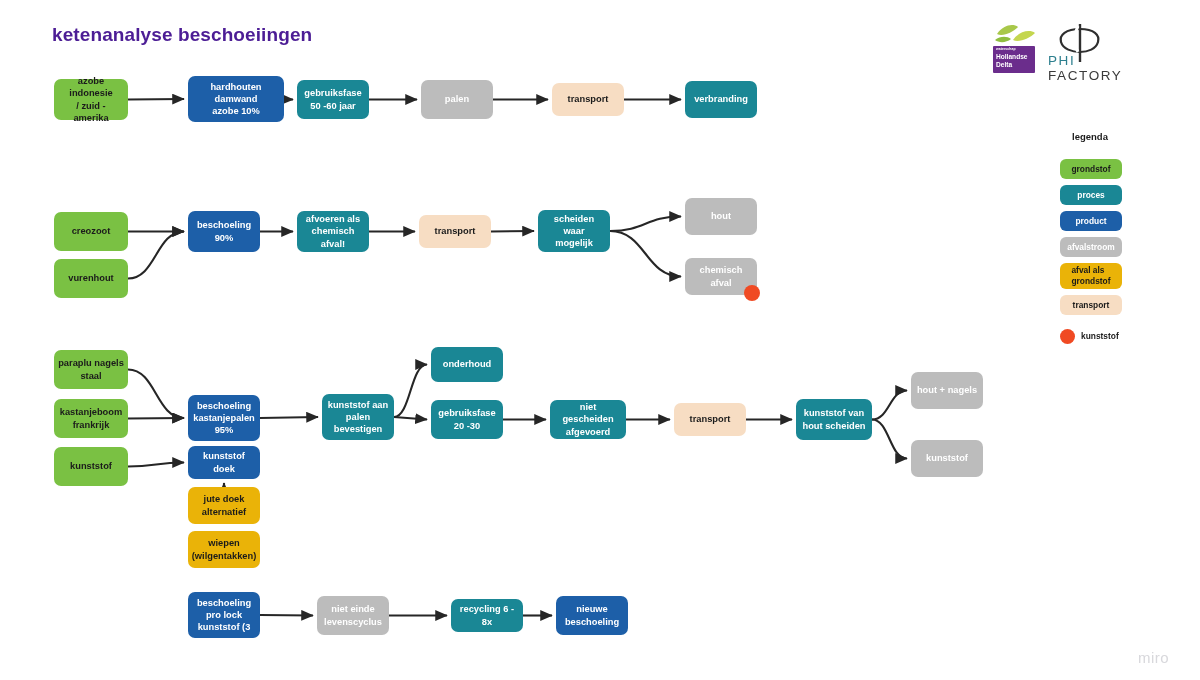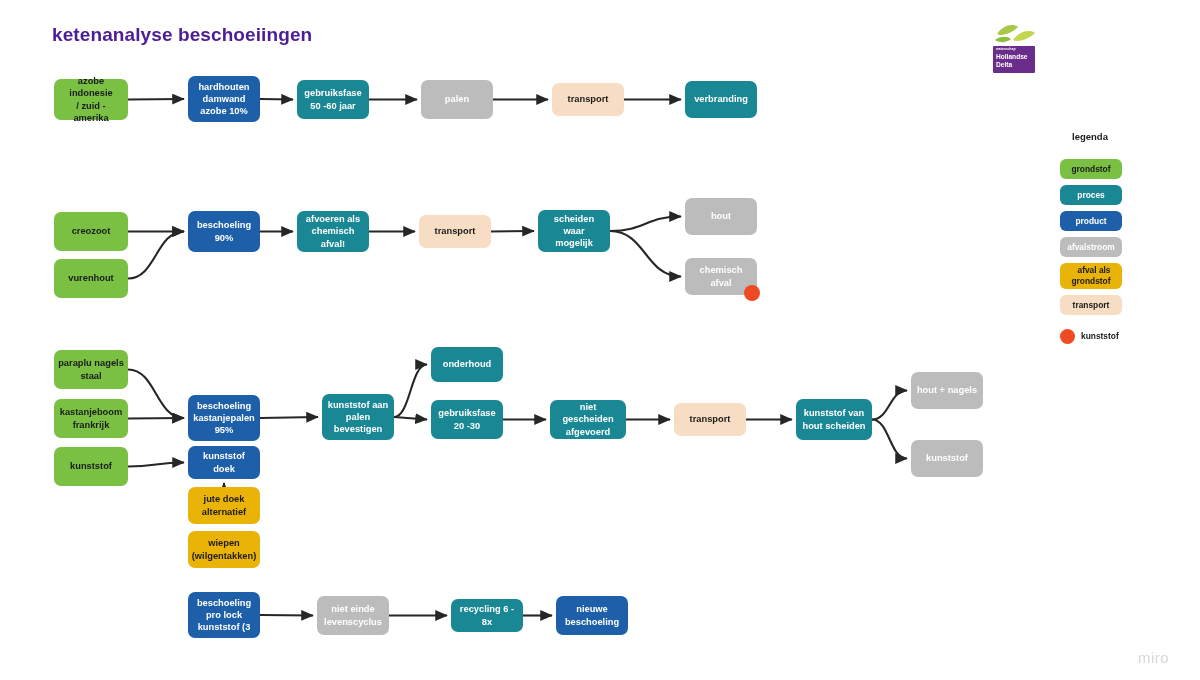--- a/index.html
+++ b/index.html
@@ -64,21 +64,21 @@
   }
   .legend-item {
     position: absolute;
     left: 1060px;
     width: 62px;
     box-sizing: border-box;
     border-radius: 6px;
     display: flex;
     align-items: center;
     justify-content: center;
-    text-align: right;
+    text-align: left;
     font-size: 8.4px;
     font-weight: bold;
     line-height: 1.3;
     white-space: pre-line;
   }
   .legend-dot {
     position: absolute;
     left: 1060px; top: 329px;
     width: 15px; height: 15px;
     border-radius: 50%;
@@ -156,20 +156,31 @@
       <path d="M20,20 C26,11 37,9 42,13 C37,18 26,23 20,20 Z" fill="#c4d64f"></path>
       <path d="M2,20 C7,16 14,16 18,19 C13,23 6,23 2,20 Z" fill="#8fbe3f"></path>
     </svg>
     <div class="logo-hd-box">
       <div class="logo-hd-txt1">waterschap</div>
       <div class="logo-hd-txt2" style="white-space:pre-line">Hollandse
 Delta</div>
     </div>
   </div>
 
+  <div class="logo-phi">
+    <svg width="60" height="40" viewBox="0 0 60 40">
+      <path d="M32,2 L32,40" stroke="#2f2f2f" stroke-width="2.4" fill="none"></path>
+      <path d="M32,7 C18,7 11,13 13,20 C15,27 24,30 32,30" stroke="#2f2f2f" stroke-width="2.2" fill="none"></path>
+      <path d="M32,7 C46,7 52,13 50,20 C48,27 40,30 32,30" stroke="#2f2f2f" stroke-width="2.2" fill="none"></path>
+      <path d="M30,4 C26,12 25,22 30,30" stroke="#ffffff" stroke-width="3" fill="none"></path>
+    </svg>
+    <div class="logo-phi-text">
+      <span class="phi-b">PHI</span><span style="display:inline-block;width:14px"></span><span>FACTORY</span>
+    </div>
+  </div>
 
   <svg id="svg-layer">
     <defs>
       <marker id="arrowhead" markerWidth="7" markerHeight="7" refX="5.6" refY="2.6" orient="auto">
         <path d="M0,0 L6,2.6 L0,5.2 Z" fill="#262626"></path>
       </marker>
     </defs>
     <g id="edge-group" stroke="#262626" stroke-width="2.1" fill="none">
         <path d="M128,99.5 L184,99" marker-end="url(#arrowhead)"></path>
         <path d="M260,99 L293,99.5" marker-end="url(#arrowhead)"></path>
@@ -211,21 +222,21 @@
 grondstof</div>
       <div class="legend-item t-transport" style="top: 295px; height: 20px;">transport</div>
     </div>
   <div class="legend-dot"></div>
   <div class="legend-dot-label">kunststof</div>
 
   <div class="miro">miro</div>
 
 <div class="node t-grondstof" style="left: 54px; top: 79px; width: 74px; height: 41px;">azobe indonesie
 / zuid - amerika</div>
-    <div class="node t-product" style="left: 188px; top: 76px; width: 72px; height: 46px;">hardhouten
+    <div class="node t-product" style="left: 188px; top: 76px; width: 96px; height: 46px;">hardhouten
 damwand
 azobe 10%</div>
     <div class="node t-proces" style="left: 297px; top: 80px; width: 72px; height: 39px;">gebruiksfase
 50 -60 jaar</div>
     <div class="node t-afvalstroom" style="left: 421px; top: 80px; width: 72px; height: 39px;">palen</div>
     <div class="node t-transport" style="left: 552px; top: 83px; width: 72px; height: 33px;">transport</div>
     <div class="node t-proces" style="left: 685px; top: 81px; width: 72px; height: 37px;">verbranding</div>
     <div class="node t-grondstof" style="left: 54px; top: 212px; width: 74px; height: 39px;">creozoot</div>
     <div class="node t-grondstof" style="left: 54px; top: 259px; width: 74px; height: 39px;">vurenhout</div>
     <div class="node t-product" style="left: 188px; top: 211px; width: 72px; height: 41px;">beschoeling

